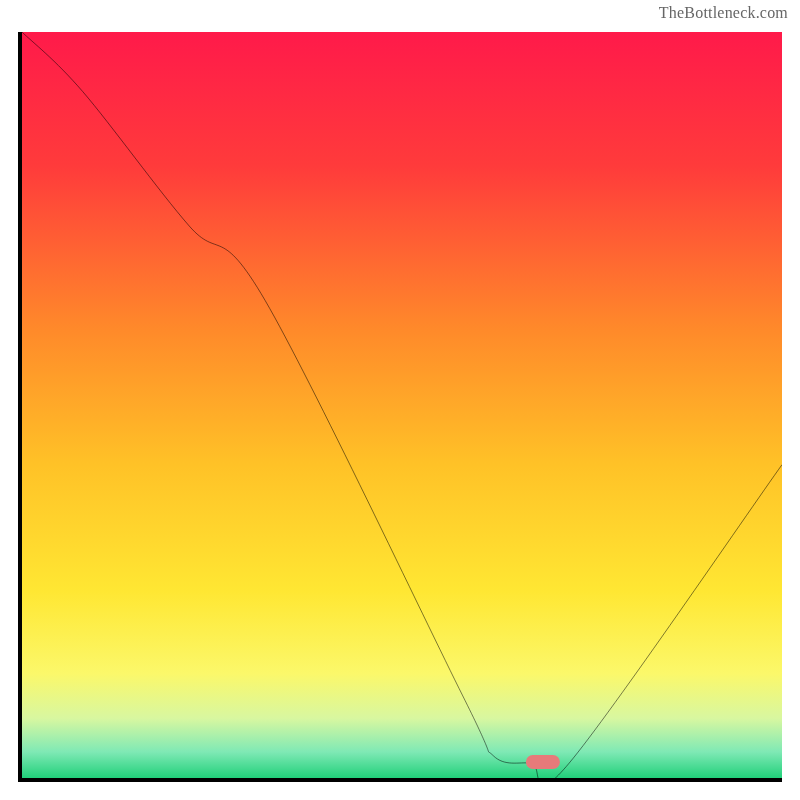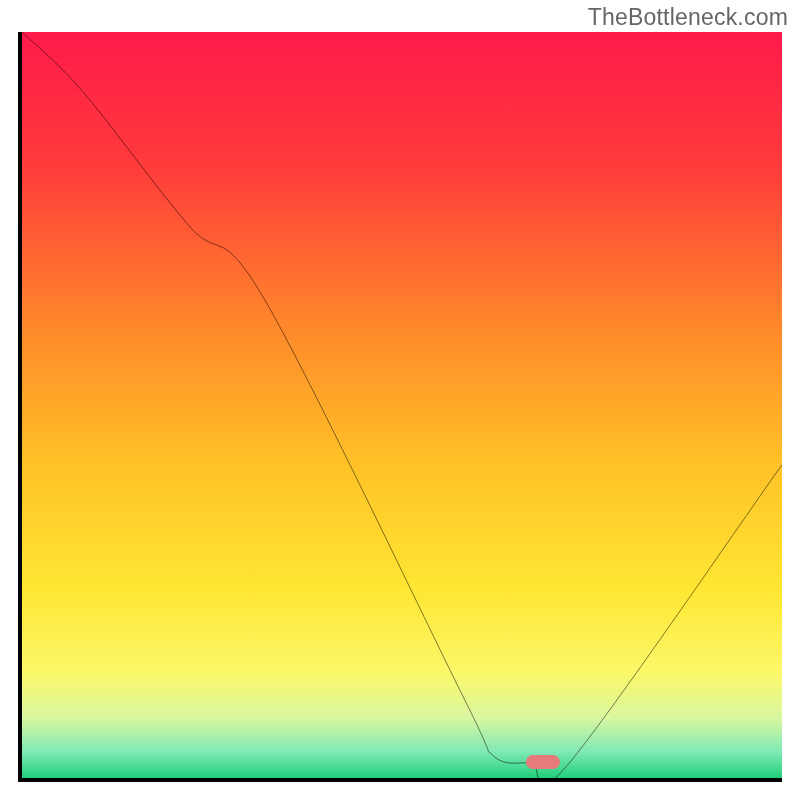--- a/index.html
+++ b/index.html
@@ -14,23 +14,24 @@
   .wrap {
     position: relative;
     width: 800px;
     height: 800px;
   }
   .watermark {
     position: absolute;
     top: 4px;
     right: 12px;
     color: #666;
-    font-size: 23px;
+    font-size: 16px;
     letter-spacing: 0.2px;
     z-index: 5;
+    font-family: Liberation Serif, serif;
   }
   .plot-frame {
     position: absolute;
     left: 18px;
     top: 32px;
     width: 764px;
     height: 750px;
     border-left: 4px solid #000;
     border-bottom: 4px solid #000;
     box-sizing: border-box;

